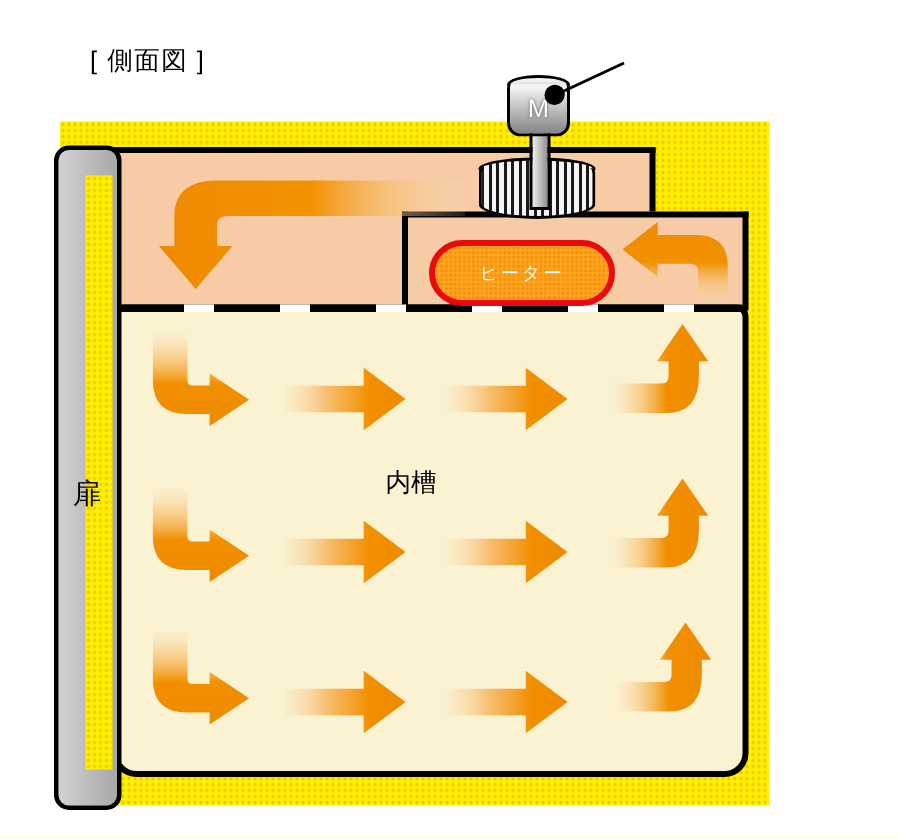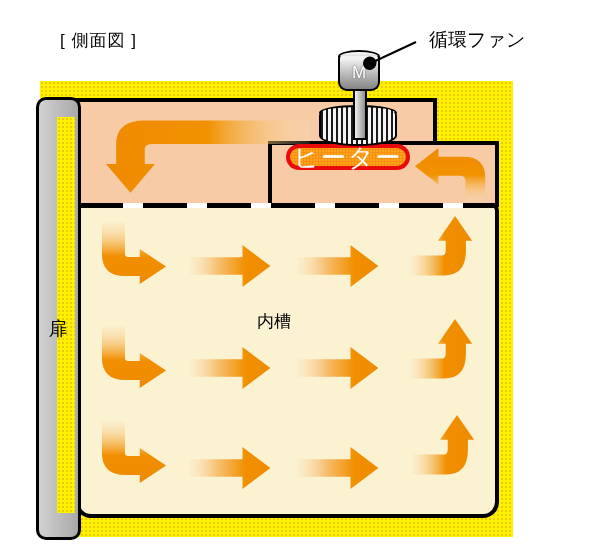--- a/index.html
+++ b/index.html
@@ -35,26 +35,26 @@
   .heater-housing{left:268px;top:141px;width:231px;height:66px;background:var(--plenum-pink,#F6CBA6);
           border:4px solid #000;border-bottom:none;z-index:3;}
 
   
   .inner-chamber{left:75px;top:203px;width:424px;height:315px;background:var(--chamber-cream,#FBF2D2);
           border:4px solid #000;border-radius:8px 8px 16px 16px;z-index:4;}
   .chamber-dashes{left:79px;top:203px;width:416px;height:5px;z-index:5;
           background:repeating-linear-gradient(90deg,#000 0 44px,#fff 44px 64px);}
 
   
-  .heater{left:286px;top:144px;width:124px;height:26px;border:4px solid var(--heater-border,#E90B0B);
+  .heater{left:286px;top:160px;width:124px;height:44px;border:4px solid var(--heater-border,#E90B0B);
           border-radius:22px;z-index:6;
           background-color:var(--heater-fill,#FFA41E);
           background-image:radial-gradient(rgba(235,125,0,.5) 1px, rgba(0,0,0,0) 1.2px);
           background-size:3px 3px;
-          color:#fff;font-size:25px;letter-spacing:2px;
+          color:#fff;font-size:12px;letter-spacing:2px;
           display:flex;align-items:center;justify-content:center;}
 
   
   .fan-stripes{background:repeating-linear-gradient(90deg,#1a1a1a 0 2px,#f5f5f5 2px 5px);}
   .fan-top{left:319px;top:105px;width:78px;height:15px;border:2px solid #000;border-radius:50%;z-index:7;}
   .fan-body{left:319px;top:112px;width:78px;height:34px;border:2px solid #000;border-top:none;
             border-radius:4px 4px 50% 50% / 4px 4px 30% 30%;z-index:7;}
   .shaft{left:353px;top:85px;width:14px;height:55px;border:2px solid #000;
          background:linear-gradient(to right,#efefef,#909090);z-index:8;}
   .motor-top{left:338px;top:50px;width:42px;height:13px;border:2px solid #000;border-radius:50%;
@@ -196,17 +196,16 @@
   <div class="motor-body">
     <span style="position:static">M</span>
   </div>
   <div class="motor-dot"></div>
   <svg class="annot-svg" viewBox="0 0 100 45">
     <line x1="76" y1="14" x2="31" y2="35" stroke="#000" stroke-width="2"></line>
     <circle cx="30" cy="35" r="6.5" fill="#000"></circle>
   </svg>
 
   <div class="title txt">[ 側面図 ]</div>
-  <div class="fan-label txt">循環ファン</div>
   <div class="door-label txt">扉</div>
   <div class="chamber-label txt">内槽</div>
 
 </div>
 
 </body></html>

